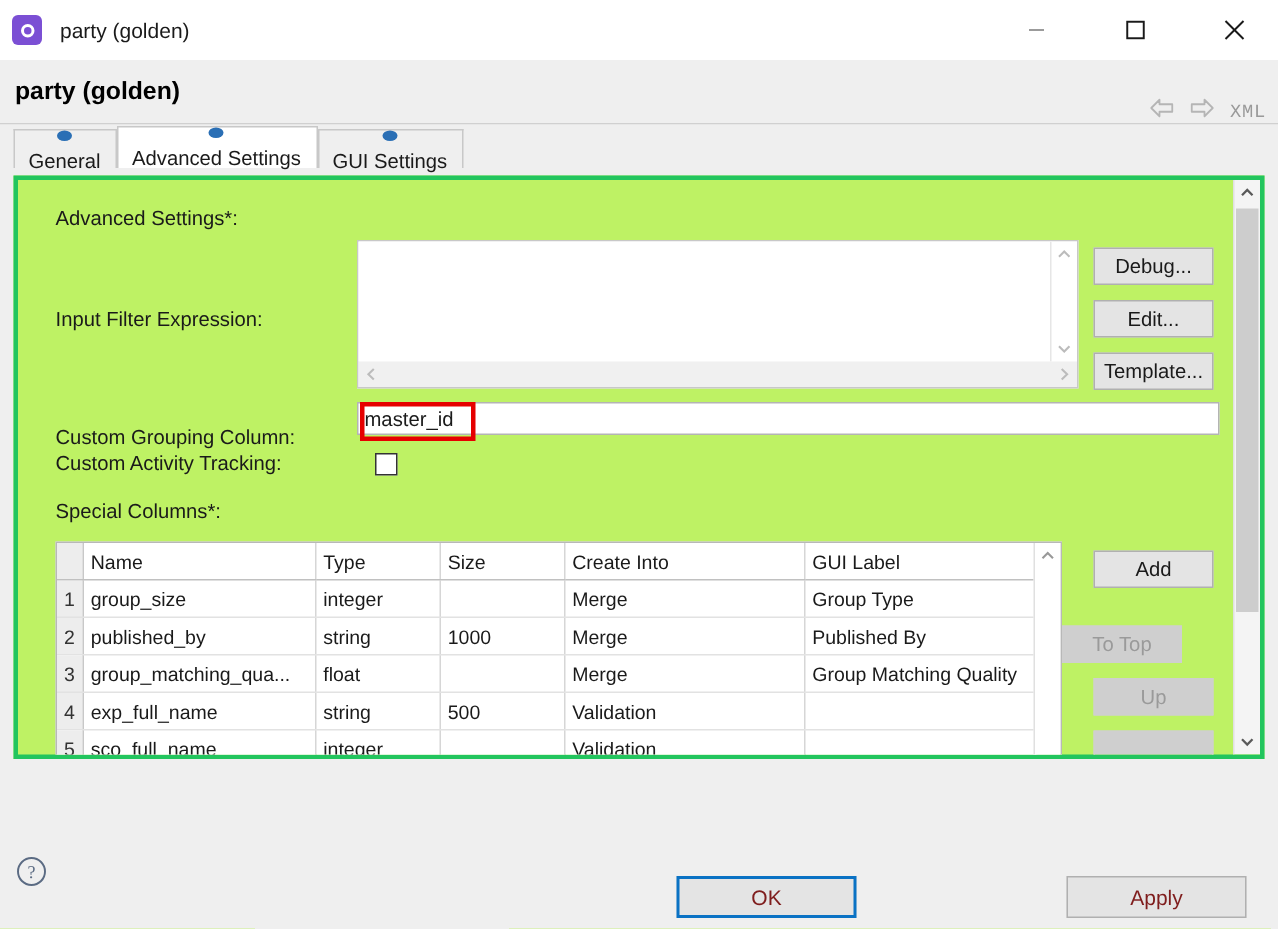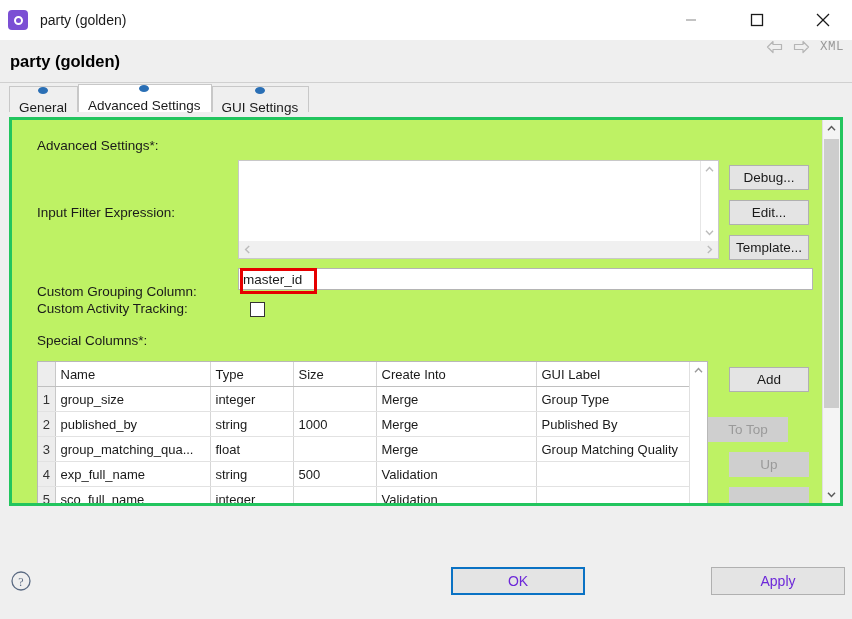--- a/index.html
+++ b/index.html
@@ -71,21 +71,21 @@
     font-size: 16.5px;
     font-weight: bold;
     color: #000;
   }
   #header-tools {
     position: absolute;
     right: 8px;
     top: 0;
     height: 42px;
     display: flex;
-    align-items: flex-start;
+    align-items: flex-end;
     gap: 10px;
   }
   #header-tools .arrow { display:block; }
   #xml-label {
     color: #9a9a9a;
     font-size: 12.5px;
     font-family: "Liberation Mono", monospace;
     letter-spacing: 0.5px;
   }
 
@@ -318,28 +318,28 @@
     width: 852px; height: 113px;
     background: #efefef;
   }
   #help-icon {
     position: absolute;
     left: 10px; top: 64px;
     width: 22px; height: 22px;
   }
   .dlgbtn {
     position: absolute;
-    top: 61px;
-    width: 134px; height: 28px;
+    top: 78px;
+    width: 120px; height: 28px;
     background: #e4e4e4;
     border: 1px solid #b0b0b0;
     box-sizing: border-box;
     font-family: "Liberation Sans", sans-serif;
     font-size: 14px;
-    color: #6d28d9;
+    color: #7f1d1d;
     text-align: center;
     line-height: 26px;
     cursor: default;
   }
   #btn-ok   { left: 451px; border: 2px solid #0a72c4; background: #e4e4e4; line-height: 24px; }
   #btn-cancel { left: 581px; }
   #btn-apply  { left: 711px; }
 </style>
 </head>
 <body>

